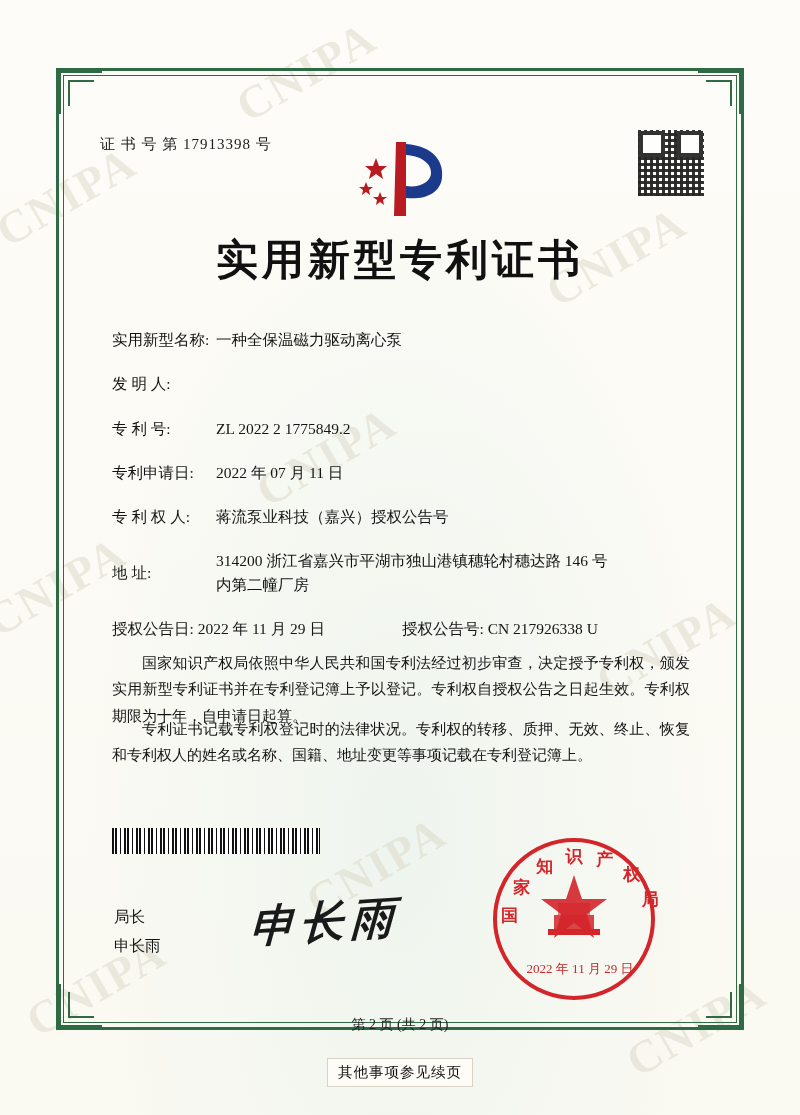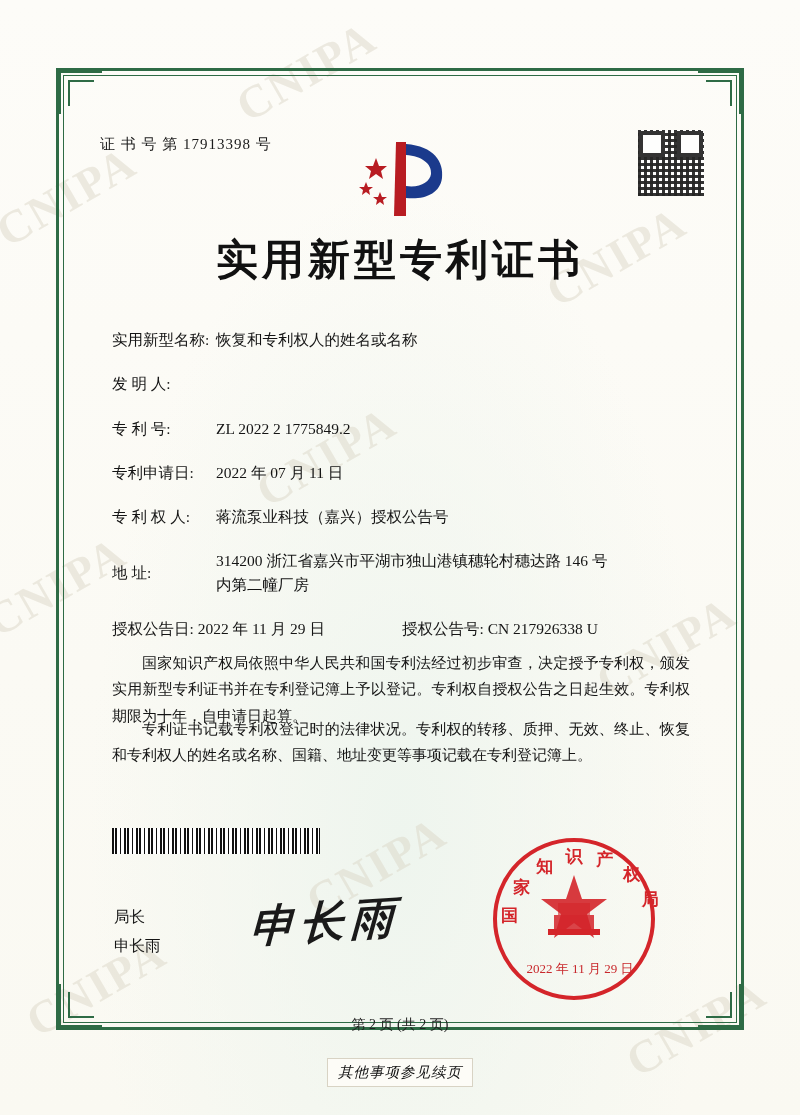--- a/index.html
+++ b/index.html
@@ -241,21 +241,20 @@
     position: absolute;
     left: 50%;
     transform: translateX(-50%);
     top: 1058px;
     font-size: 14.5px;
     color: #111;
     background: #fdfcf7;
     padding: 4px 10px;
     border: 1px solid #d8d3c4;
     letter-spacing: 1px;
-    font-style: italic;
   }
 </style>
 </head>
 <body>
 
 <div class="page">
 
   <div class="watermark" style="left:-10px;  top:170px;">CNIPA</div>
   <div class="watermark" style="left:230px; top:45px;">CNIPA</div>
   <div class="watermark" style="left:540px; top:230px;">CNIPA</div>
@@ -306,21 +305,21 @@
       <polygon points="10,46 12,51 17,51 13,54 14,59 10,56 6,59 7,54 3,51 8,51" fill="#b81c22"></polygon>
       <polygon points="24,56 26,61 31,61 27,64 28,69 24,66 20,69 21,64 17,61 22,61" fill="#b81c22"></polygon>
     </svg>
   </div>
 
   <div class="title">实用新型专利证书</div>
 
   <div class="fields">
     <div class="row">
       <div class="lbl">实用新型名称:</div>
-      <div class="val">恢复和专利权人的姓名或名称</div>
+      <div class="val">一种全保温磁力驱动离心泵</div>
     </div>
     <div class="row">
       <div class="lbl">发 明 人:</div>
     </div>
     <div class="row">
       <div class="lbl">专 利 号:</div>
       <div class="val">ZL 2022 2 1775849.2</div>
     </div>
     <div class="row">
       <div class="lbl">专利申请日:</div>

